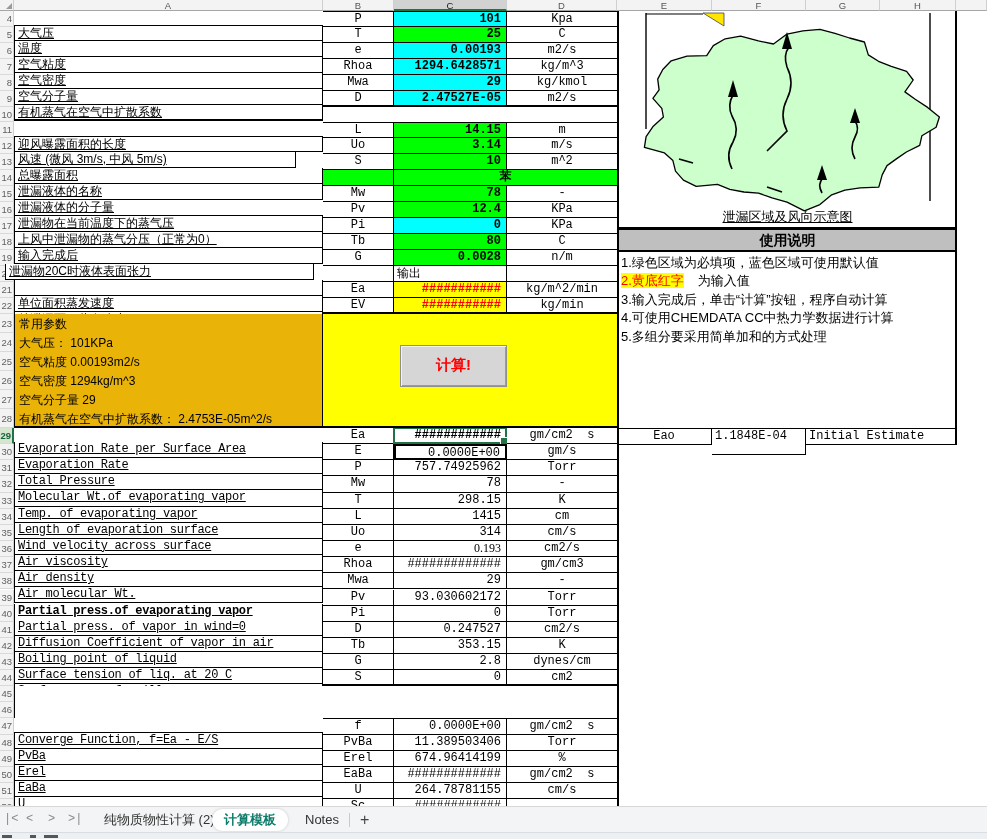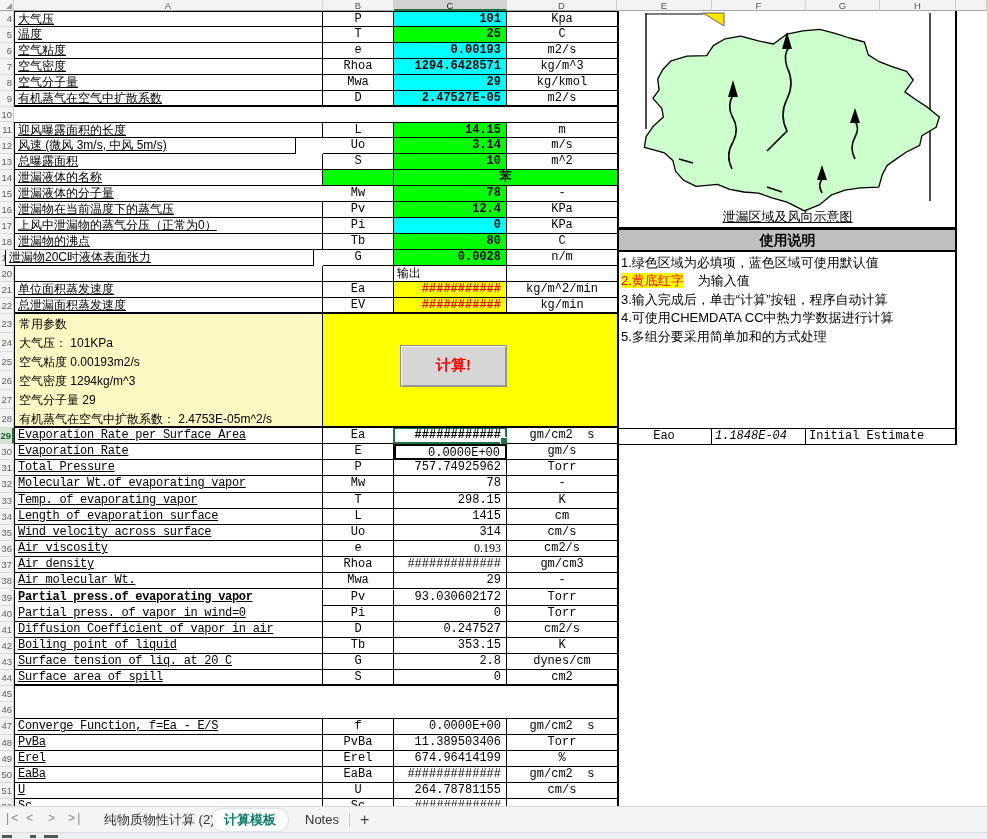--- a/index.html
+++ b/index.html
@@ -15,21 +15,21 @@
   .corner i{position:absolute;right:1px;bottom:1px;width:0;height:0;
             border-bottom:6px solid #9a9a9a;border-left:6px solid transparent;}
   
   .rh{position:absolute;left:0;width:14px;background:#f3f3f3;box-sizing:border-box;
       border-right:1px solid #cfcfcf;border-bottom:1px solid #d9d9d9;
       font-size:9.5px;color:#5f5f5f;text-align:right;direction:rtl;overflow:hidden;padding-right:1px;}
   .rh.selrow{background:#d5e5d0;color:#17623a;border-right:2px solid #217346;font-weight:bold;}
   
   .cell{position:absolute;box-sizing:border-box;background:#fff;overflow:hidden;white-space:pre;
         border-right:1px solid #000;border-bottom:1px solid #000;}
-  .cA{border-left:1px solid #000;}
+  .cA{border-left:1px solid #000;margin-top:14px;}
   .cD{border-right:none;}
   .bt{border-top:1px solid #000;}
   .thick{border-bottom-width:2px;}
   .f-cyan{background:#00ffff;}
   .f-green{background:#00ff00;}
   .f-yellow{background:#ffff00;}
   .ta{font-size:12px;padding-left:3px;}
   .ta span{text-decoration:underline;}
   .en-f{font-family:"Liberation Mono",monospace;font-size:12px;letter-spacing:-0.3px;}
   .tb{font-family:"Liberation Mono",monospace;font-size:12px;text-align:center;}
@@ -37,21 +37,21 @@
   .tc.norm{font-weight:400;}
   .tc.left{text-align:left;padding-left:3px;font-family:"Liberation Sans",sans-serif;font-weight:400;}
   .tc.cen{text-align:center;padding-right:0;}
   .red{color:#ff0000;}
   .td{font-family:"Liberation Mono",monospace;font-size:12px;text-align:center;}
   .gap{position:absolute;box-sizing:border-box;background:#fff;border-left:1px solid #000;}
   .selbox{position:absolute;box-sizing:border-box;border:2px solid #217346;pointer-events:none;}
   .selbox i{position:absolute;right:-3px;bottom:-3px;width:6px;height:6px;background:#217346;border:1px solid #fff;}
   .boxed{border:2px solid #000 !important;}
   
-  #params-block{position:absolute;left:14px;top:314px;width:309px;height:114px;background:#fef9c3;
+  #params-block{position:absolute;left:14px;top:314px;width:309px;height:114px;background:#eab308;
                 box-sizing:border-box;border-left:1px solid #000;border-right:1px solid #000;border-bottom:2px solid #000;}
   #params-block .pline{position:absolute;left:4px;font-size:12px;white-space:nowrap;color:#000;}
   #yellow-block{position:absolute;left:323px;top:314px;width:294px;height:114px;background:#ffff00;
                 box-sizing:border-box;border-bottom:2px solid #000;}
   #calc-button{position:absolute;left:77px;top:31px;width:105px;height:40px;background:#d6d6d6;
                border:1px solid #8f8f8f;box-shadow:inset 1px 1px 0 #f2f2f2, inset -1px -1px 0 #9c9c9c;
                color:#ff0000;font-weight:bold;font-size:15px;text-align:center;line-height:38px;cursor:pointer;}
   
   .vline{position:absolute;width:2px;background:#000;}
   #figure-wrap{position:absolute;left:619px;top:11px;width:337px;height:216px;background:#fff;}
@@ -194,21 +194,21 @@
       <div class="cell tc f-green" style="left: 394px; width: 113px; top: 186px; height: 16px; line-height: 15px;">78</div>
       <div class="cell cD td" style="left: 507px; width: 110px; top: 186px; height: 16px; line-height: 15px;">-</div>
       <div class="cell cA ta" style="left: 14px; width: 309px; top: 202px; height: 16px; line-height: 15px;"><span>泄漏物在当前温度下的蒸气压</span></div>
       <div class="cell tb" style="left: 323px; width: 71px; top: 202px; height: 16px; line-height: 15px;">Pv</div>
       <div class="cell tc f-green" style="left: 394px; width: 113px; top: 202px; height: 16px; line-height: 15px;">12.4</div>
       <div class="cell cD td" style="left: 507px; width: 110px; top: 202px; height: 16px; line-height: 15px;">KPa</div>
       <div class="cell cA ta" style="left: 14px; width: 309px; top: 218px; height: 16px; line-height: 15px;"><span>上风中泄漏物的蒸气分压（正常为0）</span></div>
       <div class="cell tb" style="left: 323px; width: 71px; top: 218px; height: 16px; line-height: 15px;">Pi</div>
       <div class="cell tc f-cyan" style="left: 394px; width: 113px; top: 218px; height: 16px; line-height: 15px;">0</div>
       <div class="cell cD td" style="left: 507px; width: 110px; top: 218px; height: 16px; line-height: 15px;">KPa</div>
-      <div class="cell cA ta" style="left: 14px; width: 309px; top: 234px; height: 16px; line-height: 15px;"><span>泄漏物的沸点</span></div>
+      <div class="cell cA ta" style="left: 14px; width: 309px; top: 234px; height: 16px; line-height: 15px;"><span>输入完成后</span></div>
       <div class="cell tb" style="left: 323px; width: 71px; top: 234px; height: 16px; line-height: 15px;">Tb</div>
       <div class="cell tc f-green" style="left: 394px; width: 113px; top: 234px; height: 16px; line-height: 15px;">80</div>
       <div class="cell cD td" style="left: 507px; width: 110px; top: 234px; height: 16px; line-height: 15px;">C</div>
       <div class="cell cA ta" style="left: 5px; width: 309px; top: 250px; height: 16px; line-height: 15px;"><span>泄漏物20C时液体表面张力</span></div>
       <div class="cell tb" style="left: 323px; width: 71px; top: 250px; height: 16px; line-height: 15px;">G</div>
       <div class="cell tc f-green" style="left: 394px; width: 113px; top: 250px; height: 16px; line-height: 15px;">0.0028</div>
       <div class="cell cD td" style="left: 507px; width: 110px; top: 250px; height: 16px; line-height: 15px;">n/m</div>
       <div class="cell cA ta" style="left: 14px; width: 309px; top: 266px; height: 16px; line-height: 15px;"></div>
       <div class="cell tb" style="left: 323px; width: 71px; top: 266px; height: 16px; line-height: 15px;"></div>
       <div class="cell tc norm left" style="left: 394px; width: 113px; top: 266px; height: 16px; line-height: 15px;">输出</div>
@@ -353,21 +353,21 @@
   <div id="usage-band">使用说明</div>
   <div id="instructions">
       <div class="instr" style="top: 0px;">1.绿色区域为必填项，蓝色区域可使用默认值</div>
       <div class="instr" style="top: 18.4px;"><span class="hl">2.黄底红字</span><span class="rest">为输入值</span></div>
       <div class="instr" style="top: 36.8px;">3.输入完成后，单击“计算”按钮，程序自动计算</div>
       <div class="instr" style="top: 55.2px;">4.可使用CHEMDATA CC中热力学数据进行计算</div>
       <div class="instr" style="top: 73.6px;">5.多组分要采用简单加和的方式处理</div>
     </div>
 
   <div class="est" style="left:617px;top:428px;width:95px;height:17px;text-align:center;">Eao</div>
-  <div class="est" style="left:712px;top:428px;width:94px;height:17px;padding-left:3px;font-style:italic;">1.1848E-04</div>
+  <div class="est" style="left:712px;top:428px;width:94px;height:27px;padding-left:3px;">1.1848E-04</div>
   <div class="est" style="left:806px;top:428px;width:150px;height:17px;padding-left:3px;">Initial Estimate</div>
 
   <div class="vline" style="left:617px;top:11px;height:795px;"></div>
   <div class="vline" style="left:955px;top:11px;height:434px;"></div>
 
   <div id="tabbar">
     <span class="navbtn" style="left:4px;">|&lt;</span>
     <span class="navbtn" style="left:26px;">&lt;</span>
     <span class="navbtn" style="left:48px;">&gt;</span>
     <span class="navbtn" style="left:68px;">&gt;|</span>

